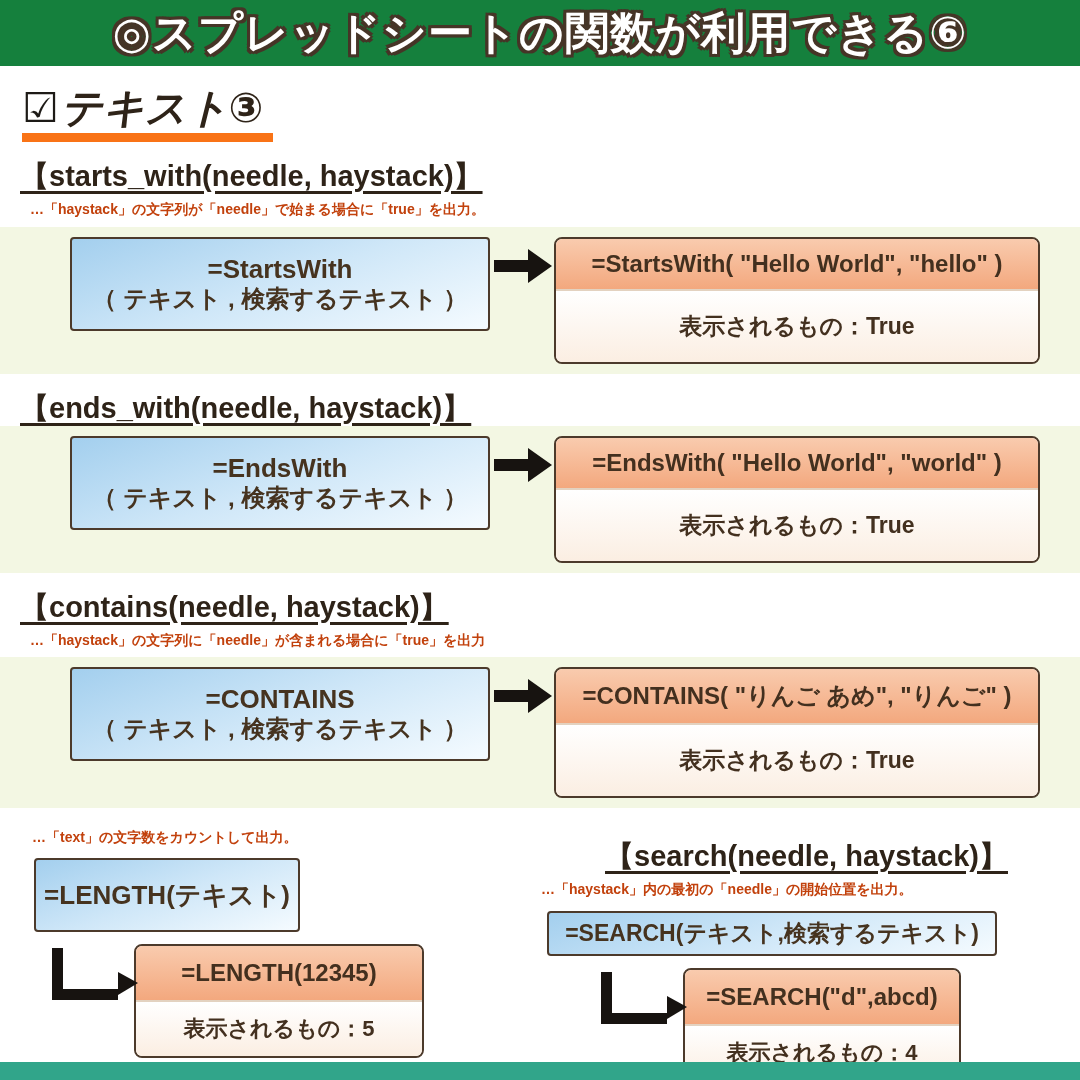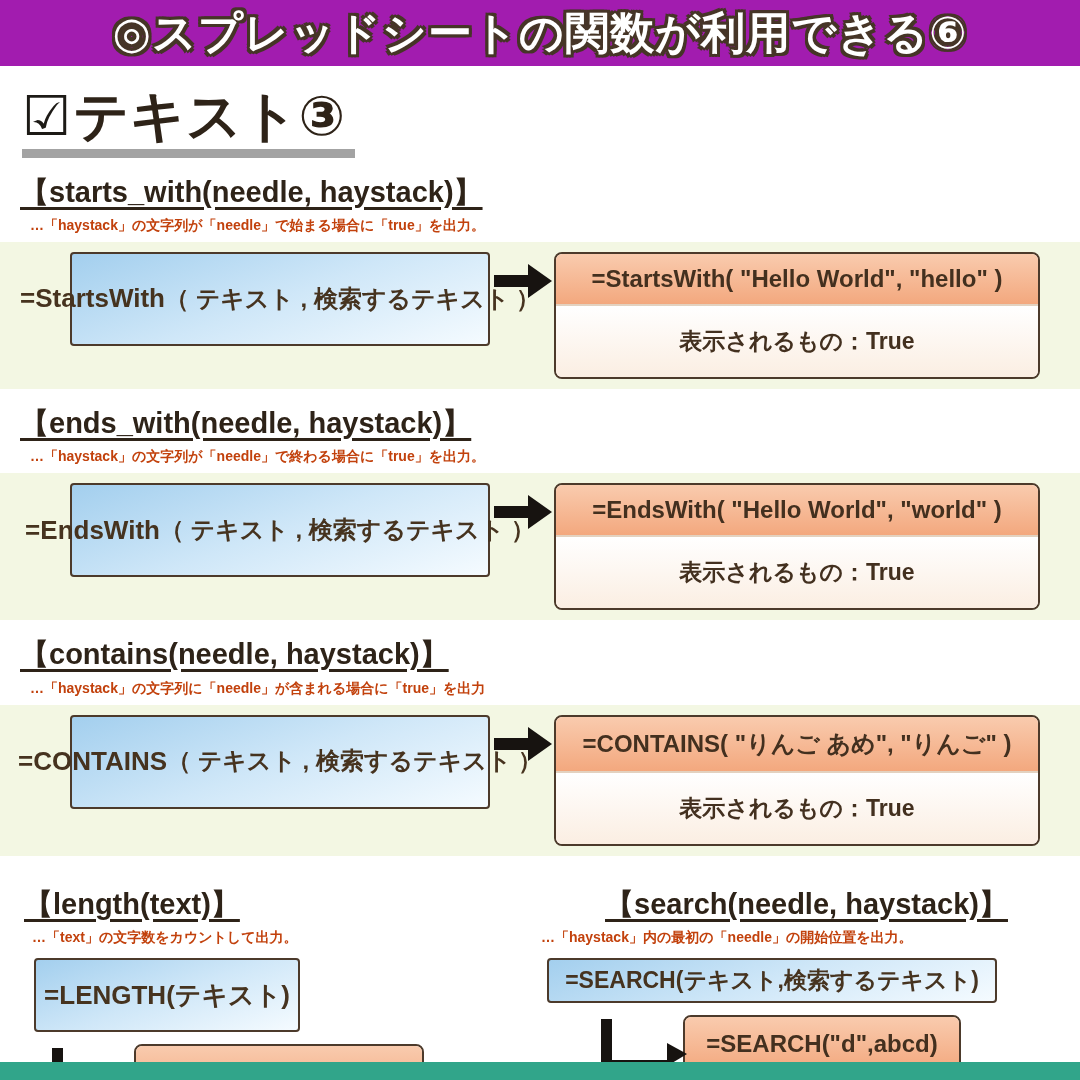--- a/index.html
+++ b/index.html
@@ -14,44 +14,45 @@
     position: relative;
     width: 1080px;
     height: 1080px;
     overflow: hidden;
     background: #ffffff;
   }
 
   
   .banner {
     height: 66px;
-    background: #a21caf;
+    background: #15803d;
     display: flex;
     align-items: center;
     justify-content: center;
   }
   .banner-title {
     font-size: 44px;
     color: #ffffff;
     letter-spacing: 1px;
     text-shadow:
       -3px -3px 0 #463527, 0 -3px 0 #463527, 3px -3px 0 #463527,
       -3px 0 0 #463527, 3px 0 0 #463527,
       -3px 3px 0 #463527, 0 3px 0 #463527, 3px 3px 0 #463527;
   }
 
   
   .page-heading {
     display: inline-block;
     margin: 20px 0 0 22px;
-    font-size: 55px;
+    font-size: 41px;
     color: #2e2318;
-    border-bottom: 9px solid #a3a3a3;
+    border-bottom: 9px solid #f97316;
     padding: 0 10px 2px 0;
     line-height: 1.1;
+    font-style: italic;
   }
   .page-heading .check { margin-right: 2px; color: #1d1a16; }
 
   
   .sec-heading {
     margin: 16px 0 0 20px;
     font-size: 29px;
     color: #2e2318;
     text-decoration: underline;
     text-decoration-thickness: 2.5px;
@@ -73,21 +74,21 @@
     align-items: flex-start;
   }
   .formula-box {
     margin-left: 70px;
     width: 420px;
     height: 94px;
     border: 2.5px solid #4c3a2b;
     border-radius: 4px;
     background: linear-gradient(160deg, #a3cfee 0%, #cfe7f8 50%, #f5fbff 100%);
     display: flex;
-    flex-direction: row;
+    flex-direction: column;
     align-items: center;
     justify-content: center;
     color: #46331f;
     flex-shrink: 0;
   }
   .formula-name { font-size: 26px; line-height: 1.2; }
   .formula-args { font-size: 24px; line-height: 1.2; white-space: nowrap; }
 
   .arrow-right {
     width: 58px;
@@ -232,21 +233,20 @@
       <div class="result-box">
         <div class="example-row">=StartsWith( "Hello World", "hello" )</div>
         <div class="result-row">表示されるもの：True</div>
       </div>
     </div>
   </section>
 
   
   <section>
     <h2 class="sec-heading">【ends_with(needle, haystack)】</h2>
-    <p class="sec-desc">…「haystack」の文字列が「needle」で終わる場合に「true」を出力。</p>
     <div class="band">
       <div class="formula-box">
         <div class="formula-name">=EndsWith</div>
         <div class="formula-args">（ テキスト , 検索するテキスト ）</div>
       </div>
       <div class="arrow-right"></div>
       <div class="result-box">
         <div class="example-row">=EndsWith( "Hello World", "world" )</div>
         <div class="result-row">表示されるもの：True</div>
       </div>
@@ -267,21 +267,20 @@
         <div class="example-row">=CONTAINS( "りんご あめ", "りんご" )</div>
         <div class="result-row">表示されるもの：True</div>
       </div>
     </div>
   </section>
 
   
   <div class="bottom">
 
     <div class="col-left">
-      <h2 class="sec-heading">【length(text)】</h2>
       <p class="sec-desc">…「text」の文字数をカウントして出力。</p>
       <div class="mini-formula mf-left">=LENGTH(テキスト)</div>
       <div class="arrow-row">
         <div class="arrow-l al-left"></div>
         <div class="mini-result mr-left">
           <div class="example-row">=LENGTH(12345)</div>
           <div class="result-row">表示されるもの：5</div>
         </div>
       </div>
     </div>

